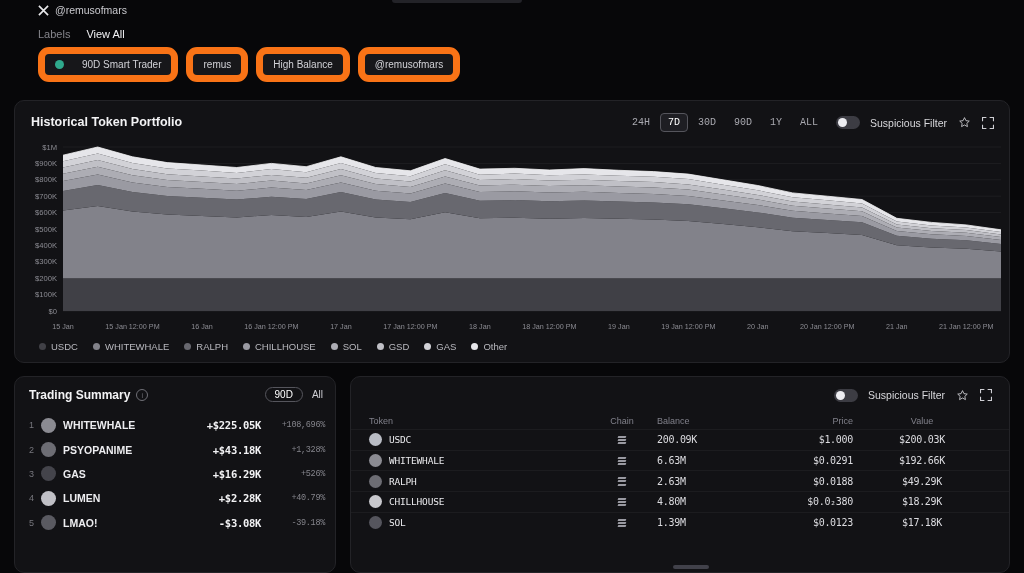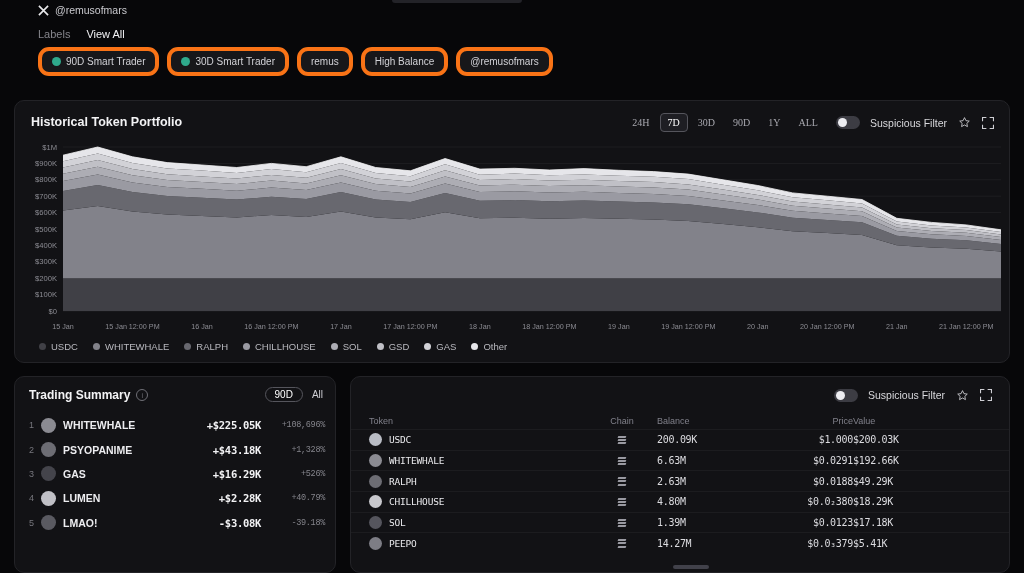--- a/index.html
+++ b/index.html
@@ -8,30 +8,30 @@
     background:#070709;color:#e8e8ea;
     font-family:"Liberation Sans",sans-serif;
   }
   .panel{position:absolute;background:#121215;border:1px solid #232327;border-radius:10px;box-sizing:border-box;overflow:hidden}
   
   .handle-row{position:absolute;left:38px;top:4px;display:flex;align-items:center;gap:6px;font-size:10.5px;color:#c9c9ce}
   .labels-row{position:absolute;left:38px;top:28px;display:flex;align-items:center;gap:16px;font-size:11px}
   .labels-title{color:#85858c}
   .view-all{color:#f0f0f3;cursor:pointer}
   .chips-row{position:absolute;left:38px;top:47px;display:flex;gap:8px}
-  .chip{height:21px;display:flex;align-items:center;gap:5px;padding:0 10px;border-radius:11px;
-    background:#17171a;border:4px solid #f97316;font-size:10px;color:#d2d2d7;cursor:pointer;white-space:nowrap}
+  .chip{height:21px;display:flex;align-items:center;gap:18px;padding:0 10px;border-radius:11px;
+    background:#17171a;border:7px solid #f97316;font-size:10px;color:#d2d2d7;cursor:pointer;white-space:nowrap}
   .chip-dot{width:9px;height:9px;border-radius:50%;background:#2fa98c;display:inline-block}
   .top-sliver{position:absolute;left:392px;top:0;width:130px;height:3px;background:#232328;border-radius:0 0 3px 3px}
   
   #portfolio{left:14px;top:100px;width:996px;height:263px}
   .panel-title{position:absolute;left:16px;top:14px;font-size:12.5px;font-weight:bold;color:#f3f3f5}
   .controls{position:absolute;right:14px;top:12px;display:flex;align-items:center;gap:10px}
   .ranges{display:flex;align-items:center;gap:2px}
-  .range-btn{font-size:10px;color:#a9a9b0;padding:3px 7px;border:1px solid transparent;border-radius:4px;background:transparent;cursor:pointer;font-family:Liberation Serif, serif}
+  .range-btn{font-size:10px;color:#a9a9b0;padding:3px 7px;border:1px solid transparent;border-radius:4px;background:transparent;cursor:pointer;font-family:Liberation Mono, monospace}
   .range-btn.selected{color:#ffffff;border-color:#55555c;background:#1e1e23}
   .toggle{width:24px;height:13px;border-radius:7px;background:#3c3c43;position:relative;cursor:pointer;flex:0 0 auto}
   .toggle .knob{position:absolute;left:2px;top:2px;width:9px;height:9px;border-radius:50%;background:#ededf1}
   .ctrl-label{font-size:10.5px;color:#d8d8dc;white-space:nowrap}
   .icon-btn{width:14px;height:14px;display:flex;align-items:center;justify-content:center;cursor:pointer}
   #chart-mount{position:absolute;left:0;top:36px;width:996px;height:200px}
   .legend{position:absolute;left:24px;top:240px;display:flex;gap:15px;align-items:center}
   .legend-item{display:flex;align-items:center;gap:5px;cursor:pointer}
   .legend-dot{width:7px;height:7px;border-radius:50%}
   .legend-label{font-size:9.5px;color:#b9b9bf}
@@ -56,21 +56,21 @@
   .tb-title{font-size:12px;font-weight:bold;color:#f3f3f5}
   .filter-chip{font-size:10px;color:#cfcfd4;border:1px solid #2e2e33;border-radius:6px;padding:2px 8px;cursor:pointer;background:#17171a}
   .tb-table{position:absolute;left:0;right:0;top:36px}
   .tb-hrow,.tb-row{display:flex;align-items:center;padding:0 18px}
   .tb-hrow{height:16px;font-size:9px;color:#80808a}
   .tb-row{height:19.7px;border-top:1px solid rgba(255,255,255,0.045);cursor:pointer}
   .c-token{width:218px;display:flex;align-items:center;gap:7px}
   .c-chain{width:70px;display:flex;justify-content:center}
   .c-balance{flex:1;text-align:left}
   .c-price{width:128px;text-align:right}
-  .c-value{width:138px;text-align:left}
+  .c-value{width:138px;text-align:center}
   .tb-hrow .c-balance,.tb-hrow .c-price,.tb-hrow .c-value{font-family:inherit}
   .tok-icon{width:13px;height:13px;border-radius:50%;flex:0 0 auto}
   .tok-name{font-size:9.5px;color:#e9e9ec;font-family:"DejaVu Sans Mono",monospace;letter-spacing:-0.2px}
   .num{font-size:10px;color:#dcdce0;font-family:"DejaVu Sans Mono",monospace;letter-spacing:-0.3px}
   .chain-glyph{display:flex;flex-direction:column;gap:1.5px}
   .chain-glyph i{display:block;width:8px;height:1.6px;background:#9a9aa2;transform:skewX(-20deg)}
   .tb-scrollbar{position:absolute;left:322px;bottom:3px;width:36px;height:4px;border-radius:2px;background:#41414a;cursor:pointer}
   svg text{font-family:"Liberation Sans",sans-serif}
 </style>
 </head>
@@ -87,24 +87,20 @@
 
 <div class="labels-row">
   <span class="labels-title">Labels</span>
   <span class="view-all">View All</span>
 </div>
 
 <div class="chips-row">
     <div class="chip">
       <span class="chip-dot"></span>
       <span>90D Smart Trader</span>
-    </div>
-    <div class="chip">
-      <span class="chip-dot"></span>
-      <span>30D Smart Trader</span>
     </div>
     <div class="chip">
       <span>remus</span>
     </div>
     <div class="chip">
       <span>High Balance</span>
     </div>
     <div class="chip">
       <span>@remusofmars</span>
     </div>
@@ -366,32 +362,16 @@
             <span class="chain-glyph">
               <i></i>
               <i></i>
               <i></i>
             </span>
           </span>
           <span class="c-balance num">1.39M</span>
           <span class="c-price num">$0.0123</span>
           <span class="c-value num">$17.18K</span>
         </div>
-        <div class="tb-row">
-          <span class="c-token">
-            <span class="tok-icon" style="background: rgb(125, 125, 133);"></span>
-            <span class="tok-name">PEEPO</span>
-          </span>
-          <span class="c-chain">
-            <span class="chain-glyph">
-              <i></i>
-              <i></i>
-              <i></i>
-            </span>
-          </span>
-          <span class="c-balance num">14.27M</span>
-          <span class="c-price num">$0.0₃379</span>
-          <span class="c-value num">$5.41K</span>
-        </div>
       </div>
   </div>
   <div class="tb-scrollbar"></div>
 </div>
 
 </body></html>

